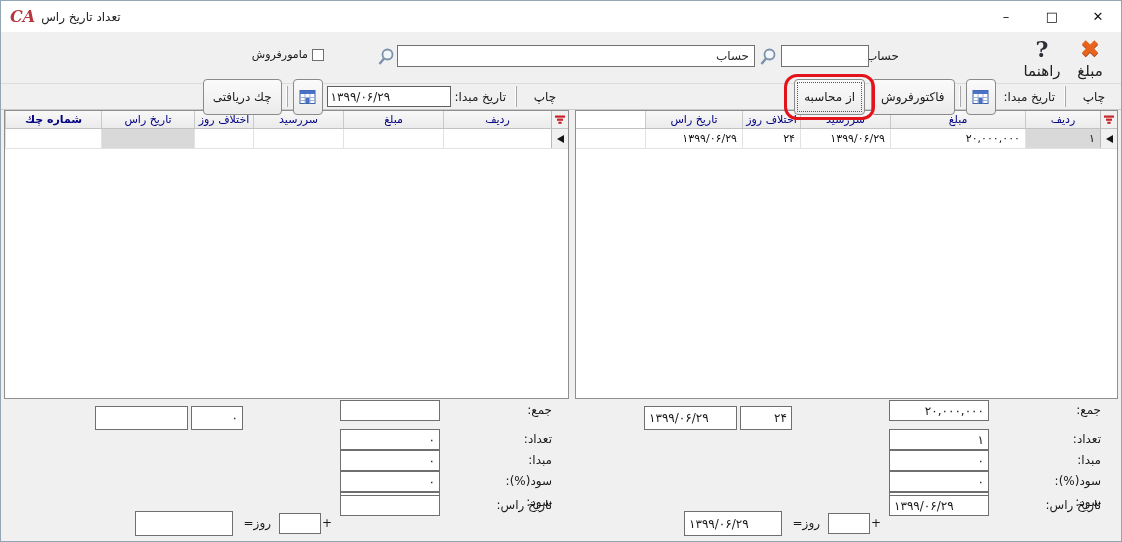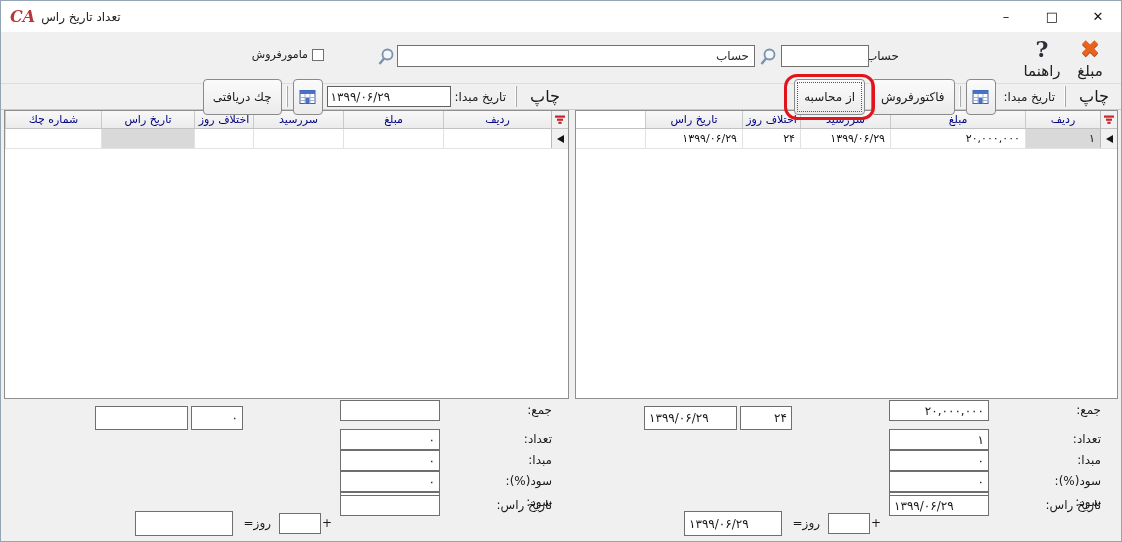--- a/index.html
+++ b/index.html
@@ -32,21 +32,21 @@
   .checkbox{width:12px;height:12px;background:#fff;border:1px solid #6f6f6f;box-sizing:border-box;}
   .agent-label{font-size:11px;margin-right:4px;}
   
   .panels{display:flex;direction:rtl;height:458px;}
   .panel{display:flex;flex-direction:column;}
   .pright{width:549px;}
   .pleft{width:571px;}
   
   .toolbar{height:27px;display:flex;direction:rtl;align-items:center;background:#f0f0f0;
            border-top:1px solid #dcdcdc;border-bottom:1px solid #c9c9c9;box-sizing:border-box;position:relative;}
-  .tb-print{width:54px;text-align:center;font-size:16px;}
+  .tb-print{width:54px;text-align:center;font-size:12px;}
   .tb-sep{width:1px;height:21px;background:#a8a8a8;border-left:1px solid #fdfdfd;margin:0 1px;}
   .tb-label{font-size:12px;margin:0 8px 0 4px;white-space:nowrap;}
   .tb-input{width:124px;height:21px;background:#fff;border:1px solid #5f5f5f;box-sizing:border-box;
             font-size:12px;direction:ltr;text-align:left;padding:2px 3px;line-height:16px;}
   .tb-btn{height:36px;border:1px solid #8a8a8a;background:linear-gradient(#fbfbfb,#ebebeb);
           font-size:12px;padding:0 9px;margin:0 3px;display:flex;align-items:center;border-radius:4px;box-sizing:border-box;white-space:nowrap;}
   .cal-btn{width:30px;padding:0;justify-content:center;margin:0 4px;}
   .ringwrap{position:relative;display:inline-block;}
   .focus-dotted{outline:1px dotted #555;outline-offset:-4px;}
   .annotation-ring{position:absolute;top:-5px;bottom:-5px;right:-7px;left:-7px;
@@ -61,21 +61,21 @@
            padding:0 5px;box-sizing:border-box;color:#111;white-space:nowrap;overflow:hidden;}
   .gr-filler{flex:1;}
   .marker{width:17px;min-width:17px;background:#f1f1f1;border-left:1px solid #b9b9b9;display:flex;align-items:center;justify-content:center;padding:0;}
   .selected{background:#d9d9d9;}
   .tri{width:0;height:0;border-top:4px solid transparent;border-bottom:4px solid transparent;border-right:7px solid #141414;}
   
   .pright .c-radif{width:75px;} .pright .c-mablagh{width:135px;} .pright .c-sarresid{width:90px;}
   .pright .c-ekhtelaf{width:58px;} .pright .c-ras{width:97px;}
   
   .pleft .c-radif{width:108px;} .pleft .c-mablagh{width:100px;} .pleft .c-sarresid{width:90px;}
-  .pleft .c-ekhtelaf{width:59px;} .pleft .c-ras{width:93px;} .pleft .c-cheque{flex:1;}
+  .pleft .c-ekhtelaf{width:59px;} .pleft .c-ras{width:93px;} .pleft .c-cheque{flex:1;font-weight:bold;}
   
   .summary{flex:1;position:relative;background:#f0f0f0;font-size:12px;}
   .s-label{position:absolute;right:20px;height:21px;line-height:21px;white-space:nowrap;}
   .s-field{position:absolute;right:132px;width:100px;height:21px;background:#fff;border:1px solid #6f6f6f;
            box-sizing:border-box;font-size:12px;padding:1px 4px;display:flex;align-items:center;}
   .s-box{position:absolute;background:#fff;border:1px solid #6f6f6f;box-sizing:border-box;font-size:12px;
          padding:1px 4px;display:flex;align-items:center;}
   .num{justify-content:flex-start;}              
   .ltrdate{direction:ltr;justify-content:flex-start;} 
   .r1{top:1px;} .r2{top:30px;} .r3{top:51px;} .r4{top:72px;} .r5{top:93px;} .r6{top:96px;}

